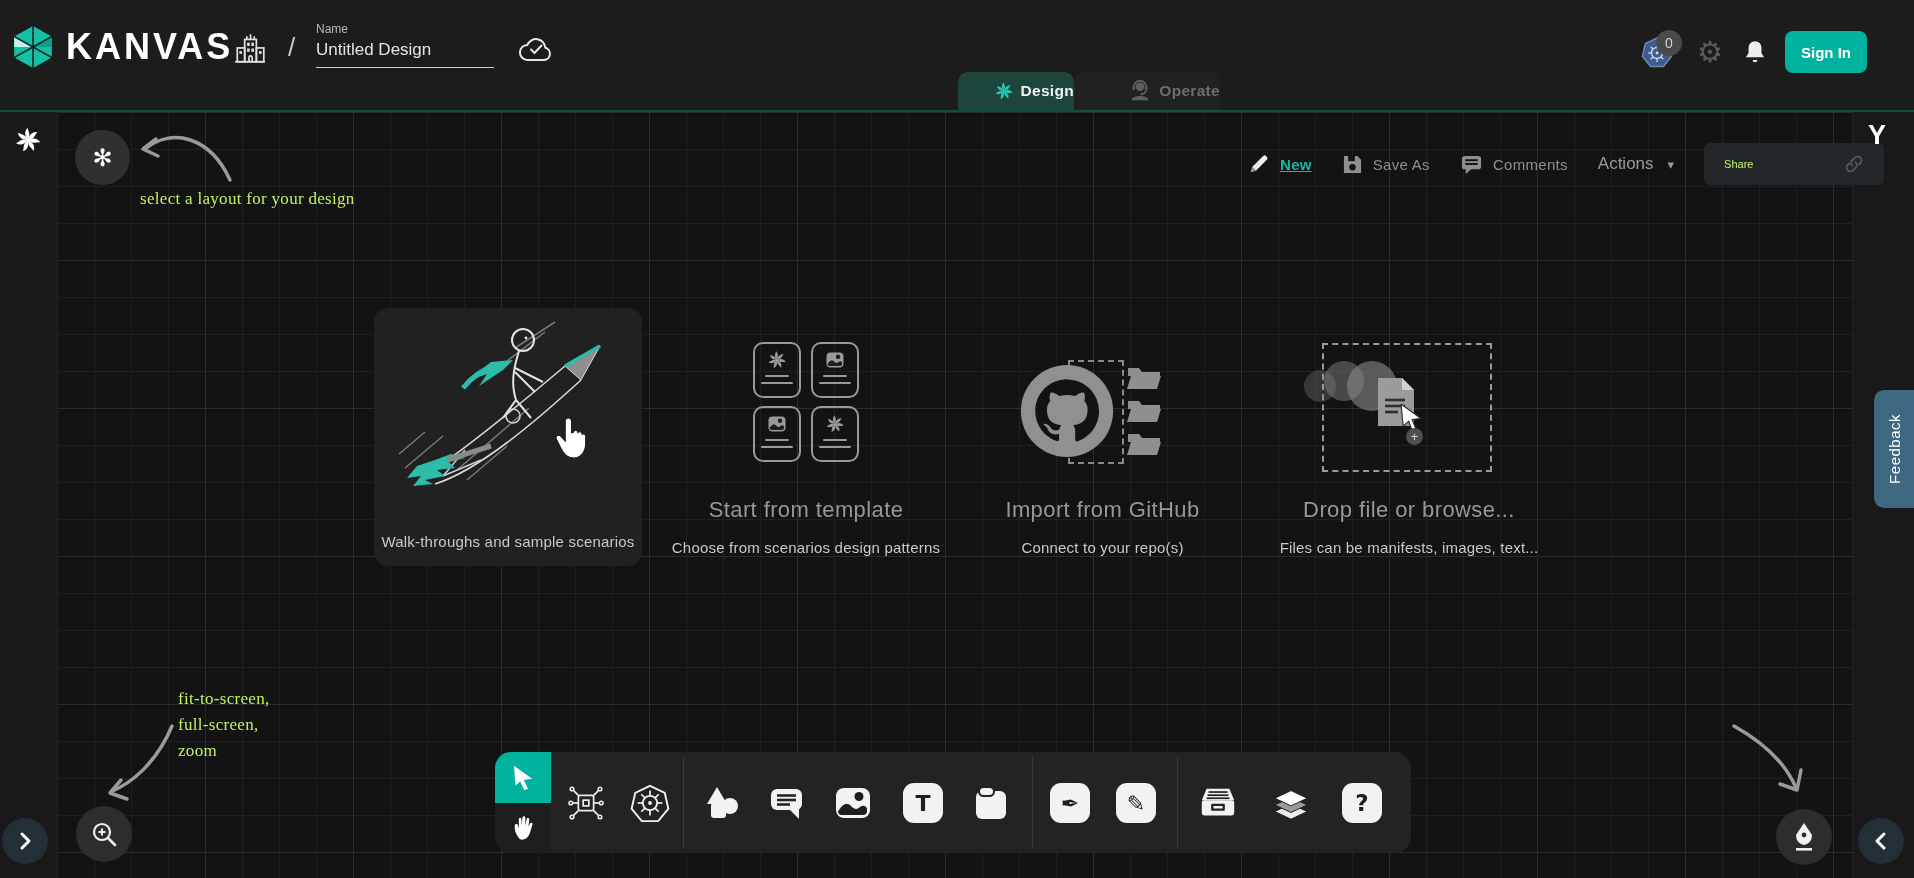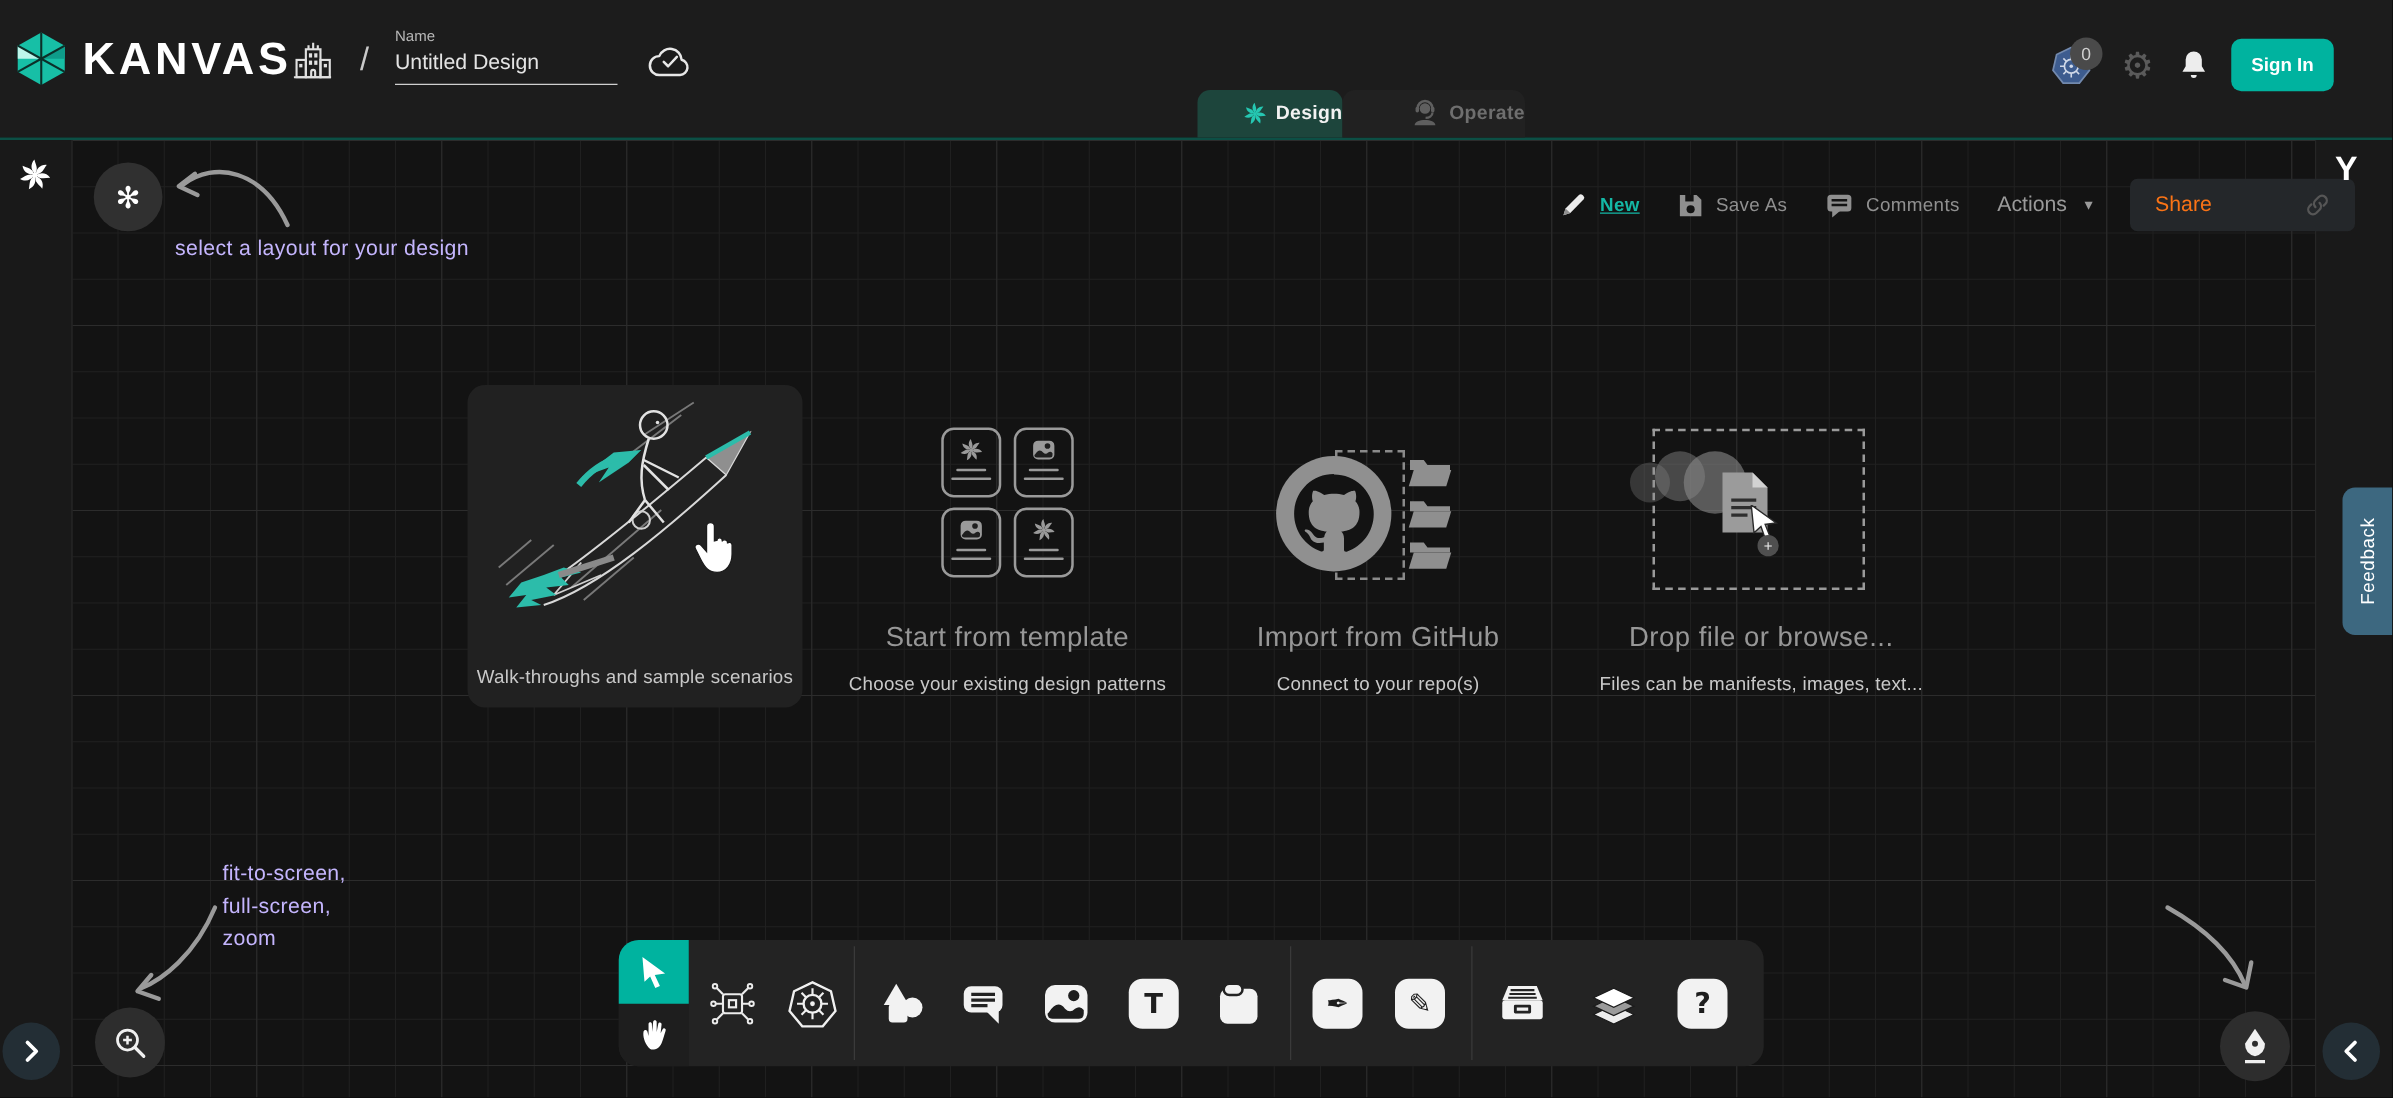--- a/index.html
+++ b/index.html
@@ -32,31 +32,31 @@
     background-image:
       linear-gradient(#2c2c2c 1px,transparent 1px),
       linear-gradient(90deg,#2c2c2c 1px,transparent 1px),
       linear-gradient(#202020 1px,transparent 1px),
       linear-gradient(90deg,#202020 1px,transparent 1px);
     background-size:148px 148px,148px 148px,37px 37px,37px 37px;}
   .strip{top:112px;width:57px;height:766px;background:#191919;}
   #strip-left{left:0;border-right:1px solid #262626;}
   #strip-right{left:1852px;width:62px;border-left:1px solid #262626;}
   .circle-btn{border-radius:50%;display:flex;align-items:center;justify-content:center;cursor:pointer;}
-  .hint{color:#c4b5fd;font-size:17px;line-height:26px;letter-spacing:.3px;}
+  .hint{color:#bef264;font-size:17px;line-height:26px;letter-spacing:.3px;font-family:Liberation Serif, serif;}
   
   #canvas-toolbar{left:1248px;top:142px;height:44px;display:flex;align-items:center;gap:30px;z-index:5;}
   .ct-item{display:flex;align-items:center;gap:10px;cursor:pointer;}
   .ct-label{font-size:15px;color:#909090;letter-spacing:.3px;}
   .ct-label-bright{color:#14b8a6;font-weight:bold;text-decoration:underline;}
   .ct-actions-label{font-size:17px;color:#9a9a9a;}
   .caret{font-size:13px;color:#9a9a9a;font-family:"DejaVu Sans",sans-serif;}
   .share-btn{width:180px;height:42px;border-radius:6px;background:#24272a;display:flex;align-items:center;
     justify-content:space-between;padding:0 20px;box-sizing:border-box;cursor:pointer;}
-  .share-label{color:#f97316;font-size:17px;}
+  .share-label{color:#bef264;font-size:11px;}
   
   #gs-card{left:374px;top:308px;width:268px;height:258px;background:#212121;border-radius:14px;cursor:pointer;}
   .card-title{text-align:center;font-size:22px;color:#979797;font-weight:500;letter-spacing:.4px;}
   .card-sub{text-align:center;font-size:15px;color:#c9c9c9;letter-spacing:.2px;}
   .tpl-grid{left:753px;top:342px;width:106px;display:grid;grid-template-columns:48px 48px;grid-gap:8px 10px;}
   .tpl-tile{width:48px;height:56px;border:2px solid #9a9a9a;border-radius:10px;box-sizing:border-box;
     display:flex;flex-direction:column;align-items:center;padding-top:6px;cursor:pointer;}
   .t-line{height:2px;background:#9a9a9a;border-radius:1px;margin-top:5px;}
   .dash-rect{border:2px dashed #8a8a8a;}
   .drop-circle{border-radius:50%;background:#8a8a8a;}
@@ -208,21 +208,21 @@
     </div>
     <div class="tpl-tile">
       <svg width="20" height="20" style="color:#9a9a9a">
           <use href="#swirl"></use>
         </svg>
       <div class="t-line" style="width:24px;"></div>
       <div class="t-line" style="width:32px;"></div>
     </div>
   </div>
   <div class="abs card-title" style="left:673px;top:497px;width:266px;">Start from template</div>
-  <div class="abs card-sub" style="left:653px;top:539px;width:306px;">Choose your existing design patterns</div>
+  <div class="abs card-sub" style="left:653px;top:539px;width:306px;">Choose from scenarios design patterns</div>
 
   <div class="abs dash-rect" style="left:1068px;top:360px;width:52px;height:100px;"></div>
   <svg class="abs" style="left:1018px;top:362px;z-index:3;" width="98" height="98" viewBox="0 0 68 68">
     <circle cx="34" cy="34" r="32" fill="#909090"></circle>
     <path fill="#131313" d="M34 12c-12.2 0-22 9.8-22 22 0 9.7 6.3 18 15 20.9 1.1.2 1.5-.5 1.5-1.1v-3.8c-6.1 1.3-7.4-2.6-7.4-2.6-1-2.5-2.4-3.2-2.4-3.2-2-1.4.2-1.4.2-1.4 2.2.2 3.4 2.3 3.4 2.3 2 3.4 5.2 2.4 6.4 1.8.2-1.4.8-2.4 1.4-3-4.9-.6-10-2.4-10-10.9 0-2.4.9-4.4 2.3-5.9-.2-.6-1-2.8.2-5.8 0 0 1.9-.6 6.1 2.3 1.8-.5 3.6-.7 5.5-.7s3.7.2 5.5.7c4.2-2.9 6.1-2.3 6.1-2.3 1.2 3 .4 5.2.2 5.8 1.4 1.5 2.3 3.5 2.3 5.9 0 8.5-5.2 10.3-10.1 10.9.8.7 1.5 2 1.5 4.1v6c0 .6.4 1.3 1.5 1.1 8.7-2.9 15-11.2 15-20.9 0-12.2-9.8-22-22-22z"></path>
   </svg>
   <svg class="abs" style="left:1126px;top:365px;" width="36" height="26" viewBox="0 0 36 26">
     <path d="M2 3 h11 l3 4 h18 v4 H2 z" fill="#8f8f8f"></path>
       <path d="M5 11 h30 l-4 13 H1 z" fill="#8f8f8f"></path>
   </svg>

